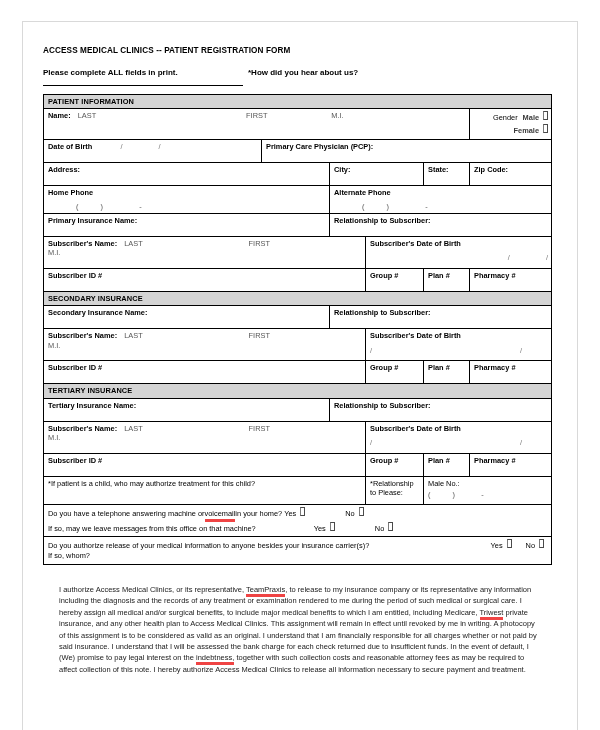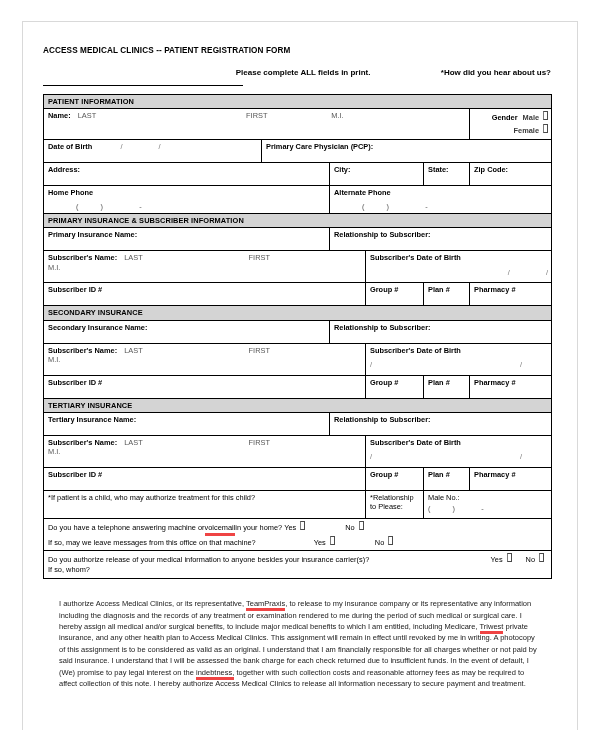--- a/index.html
+++ b/index.html
@@ -40,21 +40,20 @@
     letter-spacing: 0.1px;
     margin: 0 0 13px 0;
     white-space: nowrap;
   }
   .subhead-row {
     display: flex;
     align-items: baseline;
     font-size: 8px;
     font-weight: bold;
     margin-bottom: 3px;
-    justify-content: flex-end;
   }
   .subhead-left { width: 205px; }
   .subhead-right { }
   .rule {
     width: 200px;
     border-bottom: 1px solid #000;
     height: 1px;
     margin-top: 7px;
     margin-bottom: 8px;
   }
@@ -95,21 +94,21 @@
     height: 7px;
     border: 1px solid #4a4a4a;
     border-left-color: #7a7a7a;
     vertical-align: -1px;
     margin-left: 4px;
     background: #fff;
   }
 
   .gender-wrap { font-weight: bold; font-size: 7.4px; line-height: 1.45; }
   .gender-line { display: flex; justify-content: flex-end; align-items: baseline; }
-  .gender-word { font-weight: bold; text-align: center; }
+  .gender-word { font-weight: normal; text-align: center; }
   .gender-opt { color: #3b3b3b; font-weight: bold; margin-left: 5px; }
 
   .slash { color: #777; font-weight: normal; }
 
   .phoneline {
     margin-top: 5px;
     padding-left: 28px;
     color: #555;
     font-weight: normal;
     letter-spacing: 0.3px;
@@ -215,23 +214,20 @@
       </td>
       <td class="h24" colspan="6">
         <span class="lbl">Alternate Phone</span>
         <div class="phoneline">
           <span class="par">(</span><span style="margin-left:22px">)</span><span class="dash">-</span>
         </div>
       </td>
     </tr>
 
     <tr>
-      <td class="sect" colspan="11">PRIMARY INSURANCE &amp; SUBSCRIBER INFORMATION</td>
-    </tr>
-    <tr>
       <td class="h18 lbl" colspan="5">Primary Insurance Name:</td>
       <td class="h18 lbl" colspan="6">Relationship to Subscriber:</td>
     </tr>
     <tr>
       <td class="h28" colspan="6">
         <span class="lbl">Subscriber's Name:</span>
         <span class="faint" style="margin-left:5px">LAST</span>
         <span class="faint" style="margin-left:104px">FIRST</span>
         <div class="faint">M.I.</div>
       </td>

